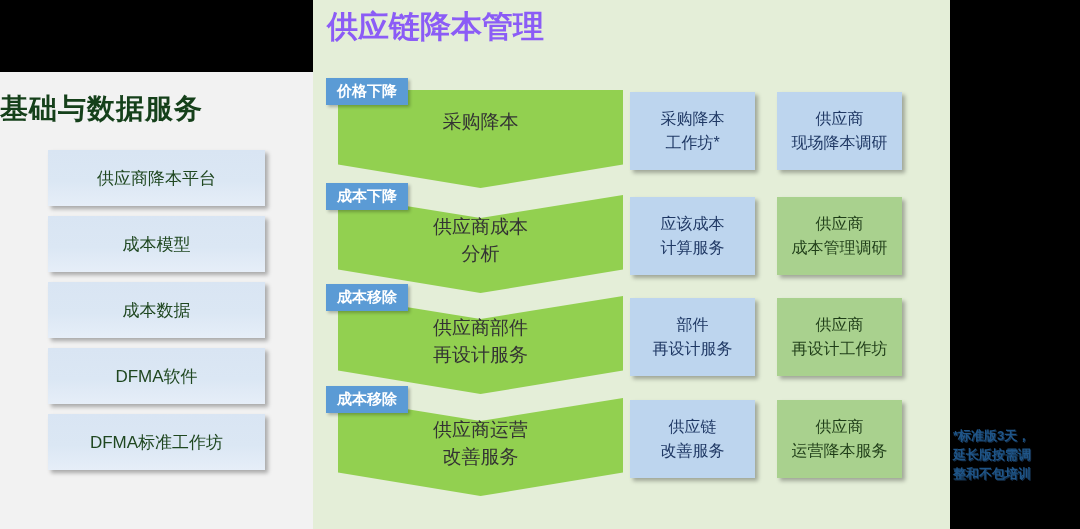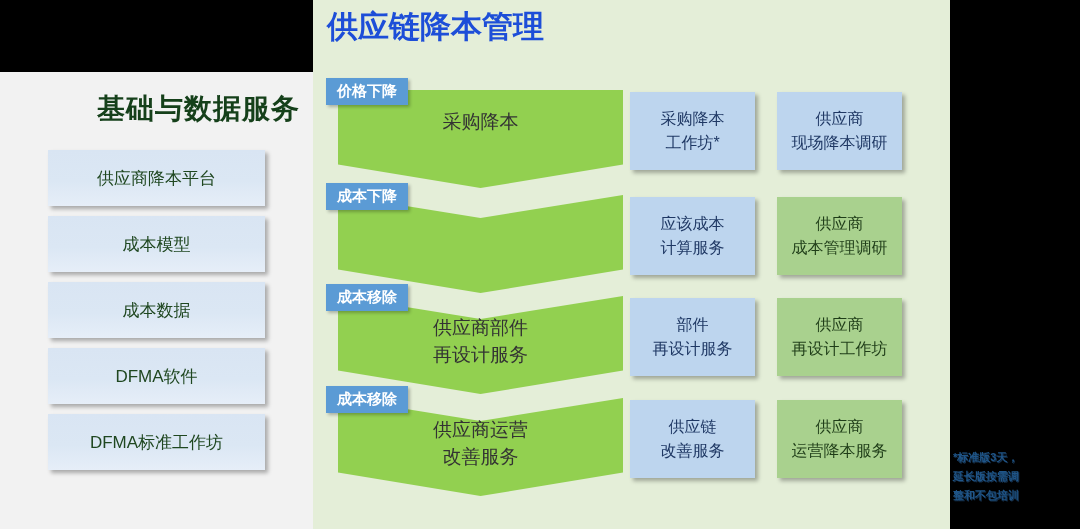--- a/index.html
+++ b/index.html
@@ -29,26 +29,24 @@
     top: 72px;
     width: 313px;
     height: 457px;
     background: #f2f2f2;
   }
   .left-title {
     position: absolute;
     left: 0;
     top: 18px;
     width: 313px;
-    text-align: center;
     font-size: 28px;
     font-weight: bold;
     color: #15401a;
     letter-spacing: 1px;
-    margin-left: 42px;
   }
   .left-items {
     position: absolute;
     left: 48px;
     top: 78px;
     width: 217px;
   }
   .left-item {
     position: relative;
     height: 56px;
@@ -70,21 +68,21 @@
     width: 637px;
     height: 529px;
     background: #e4eed8;
   }
   .main-title {
     position: absolute;
     left: 14px;
     top: 6px;
     font-size: 31px;
     font-weight: bold;
-    color: #1d4ed8;
+    color: #8b5cf6;
   }
 
   
   .row {
     position: absolute;
     left: 0;
     width: 637px;
     height: 105px;
   }
   .row.r0 { top: 78px; }
@@ -164,24 +162,24 @@
   }
   .card.c1 { left: 317px; }
   .card.c2 { left: 464px; }
   .card.blue  { background: #bdd5ee; color: #1f3864; }
   .card.green { background: #a9d18e; color: #1f3d18; }
 
   
   .footnote {
     position: absolute;
     left: 953px;
-    top: 448px;
+    top: 426px;
     width: 124px;
     color: #1f5588;
-    font-size: 11px;
+    font-size: 13px;
     font-weight: bold;
     line-height: 19px;
     text-shadow: 1px 1px 0 rgba(40,90,140,0.55);
   }
 </style>
 </head>
 <body>
 
 <div id="slide">
 
@@ -229,20 +227,24 @@
           <div>现场降本调研</div>
         </div>
       </div>
     </div>
 
     <div class="row r1">
       <div class="badge">成本下降</div>
       <div class="chev-wrap">
         <div class="chev"></div>
         <div class="chev-notch"></div>
+        <div class="chev-label">
+          <div>供应商成本</div>
+          <div>分析</div>
+        </div>
       </div>
       <div class="card c1 blue">
         <div>
           <div>应该成本</div>
           <div>计算服务</div>
         </div>
       </div>
       <div class="card c2 green">
         <div>
           <div>供应商</div>

